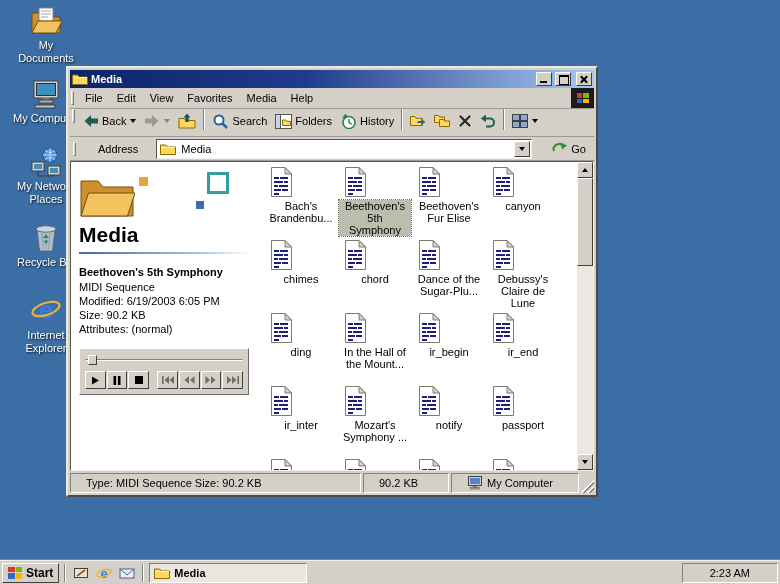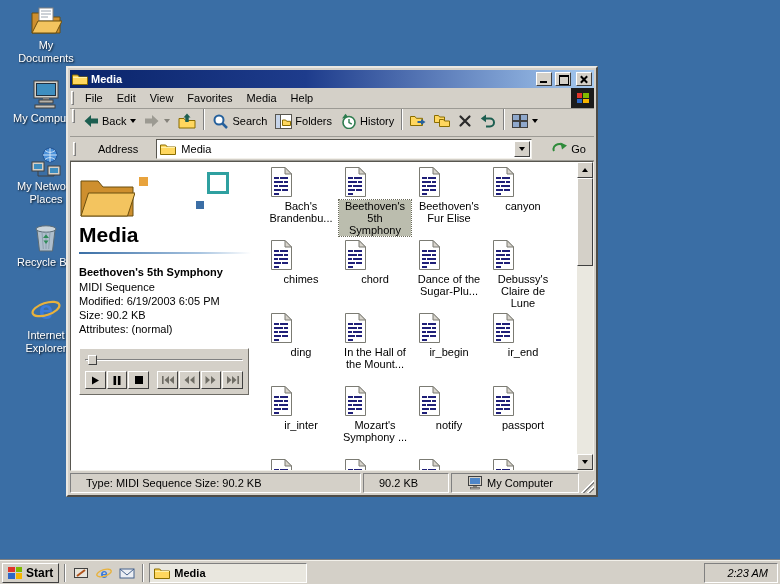--- a/index.html
+++ b/index.html
@@ -118,21 +118,21 @@
              border-top:1px solid #F2F0EA; box-shadow:0 -1px 0 #808080; display:flex;
              align-items:center; padding:0 2px; gap:3px; }
   .start { height:20px; display:flex; align-items:center; gap:4px; padding:0 5px;
            border:1px solid; border-color:#FFF #404040 #404040 #FFF; font-weight:bold; font-size:12px; }
   .tb-sep { width:2px; height:18px; border-left:1px solid #808080; border-right:1px solid #FFF; margin:0 2px; }
   .ql-btn { width:20px; height:20px; display:flex; align-items:center; justify-content:center; }
   .task-btn { width:158px; height:20px; display:flex; align-items:center; gap:4px; padding:0 4px;
               background:#E9E7DF; border:1px solid; border-color:#808080 #FFF #FFF #808080; font-weight:bold; }
   .tray { margin-left:auto; height:20px; min-width:74px; border:1px solid;
           border-color:#808080 #FFF #FFF #808080; display:flex; align-items:center;
-          justify-content:flex-end; padding:0 9px;font-style:italic; }
+          justify-content:flex-end; padding:0 27px; }
 </style>
 </head>
 <body>
 
 <div class="screen">
 
   <svg width="0" height="0" style="position:absolute" xmlns="http://www.w3.org/2000/svg" xmlns:xlink="http://www.w3.org/1999/xlink">
     <defs>
       <g id="midi">
         <path d="M6.5 1.5 H20 L26.5 8 V30.5 H6.5 Z" fill="#FFFFFF" stroke="#7B7B73"></path>

